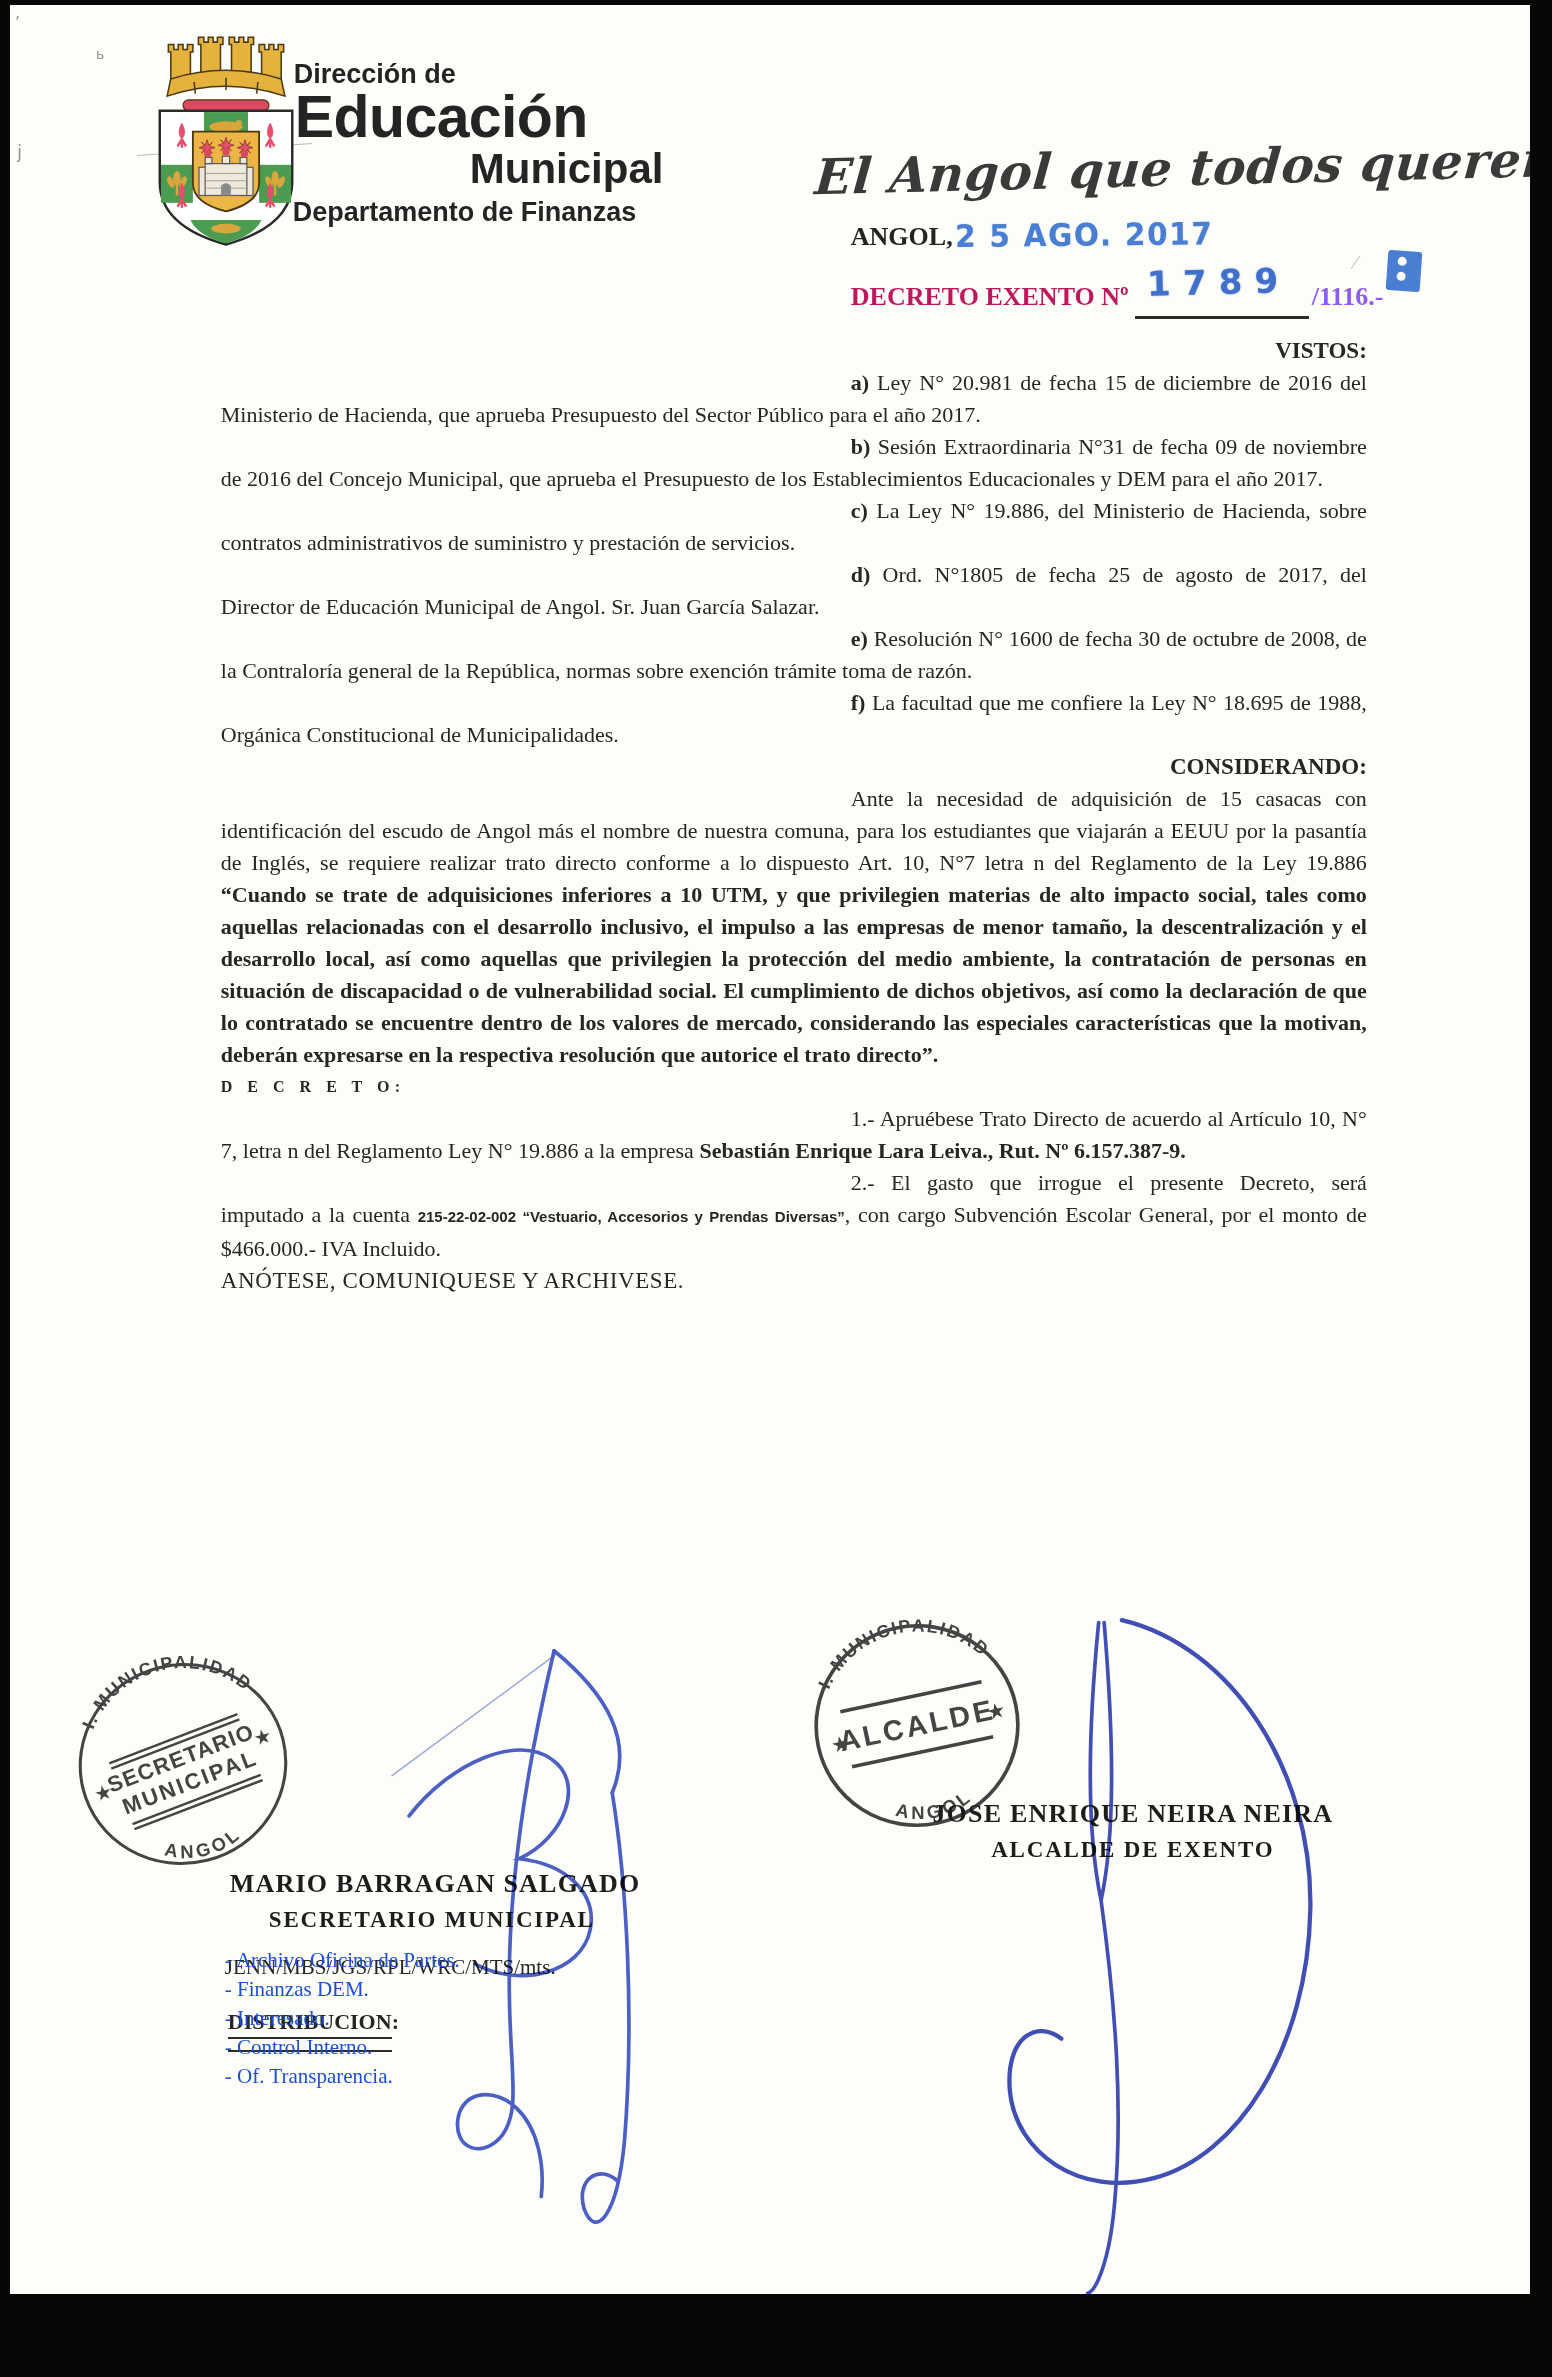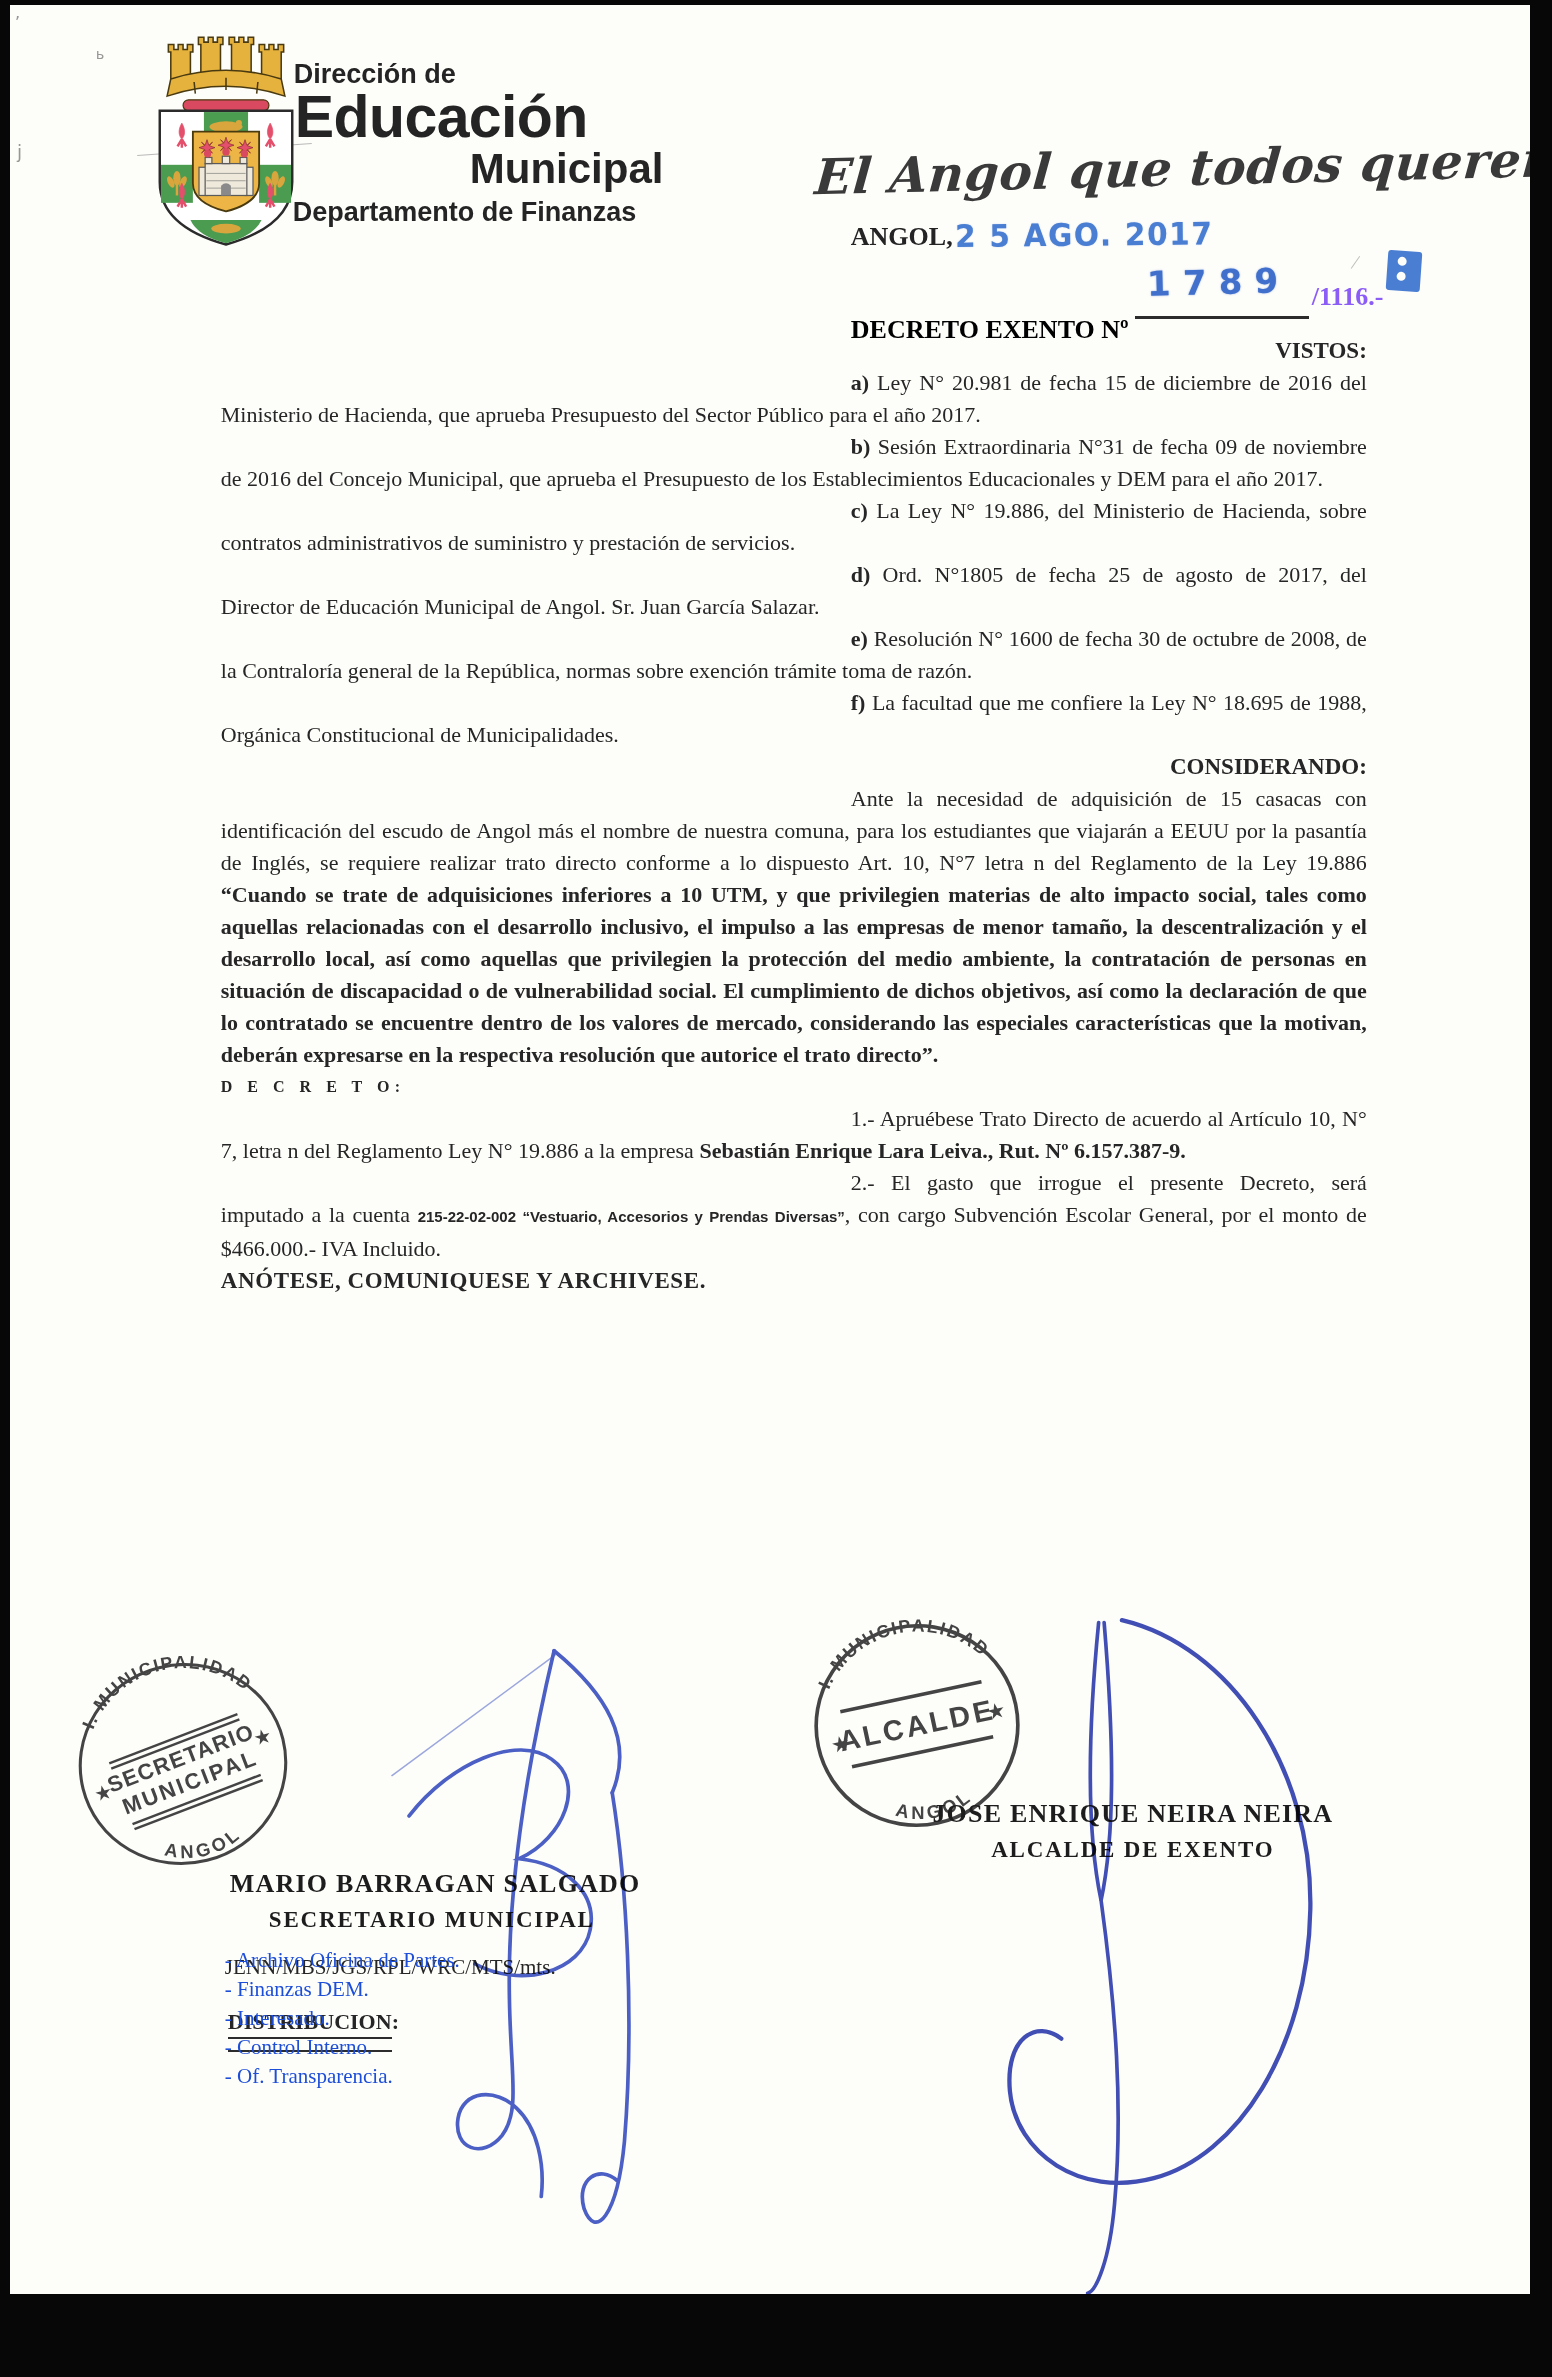--- a/index.html
+++ b/index.html
@@ -22,21 +22,21 @@
     font:italic 700 49px "DejaVu Serif",serif;color:#3a3a3a;
     transform:rotate(-1.4deg) skewX(-6deg);letter-spacing:0.6px;white-space:nowrap;
   }
   .city-label{position:absolute;left:841px;top:217px;font:700 26px "Liberation Serif",serif;color:#242424;}
   .date-stamp{
     position:absolute;left:945px;top:213px;
     font:700 31px "DejaVu Sans",sans-serif;color:#4a7ed2;
     letter-spacing:1.8px;transform:rotate(-.6deg) scaleX(.95);transform-origin:left top;
     text-shadow:0 0 1.2px rgba(74,126,210,.45);white-space:nowrap;
   }
-  .decree-label{position:absolute;left:841px;top:277px;font:700 26px "Liberation Serif",serif;color:#000000;white-space:nowrap;margin-top:33px;}
+  .decree-label{position:absolute;left:841px;top:277px;font:700 26px "Liberation Serif",serif;color:#be185d;white-space:nowrap;}
   .num-stamp{
     position:absolute;left:1137px;top:257px;
     font:700 34px "DejaVu Sans",sans-serif;color:#4070cc;letter-spacing:12.2px;
     transform:rotate(-1.5deg);text-shadow:0 0 1.8px rgba(64,112,204,.6);white-space:nowrap;
   }
   .num-underline{position:absolute;left:1125px;top:311px;width:174px;height:0;border-top:3.1px solid #2c2c2c;}
   .decree-suffix{position:absolute;left:1302px;top:277px;font:700 26px "Liberation Serif",serif;color:#8b5cf6;white-space:nowrap;}
   .ink-box{position:absolute;left:1377px;top:246px;width:34px;height:40px;background:#4a7ed2;border-radius:3.1px;transform:rotate(4deg);}
   .ink-box i{position:absolute;left:9.8px;width:9.2px;height:9.2px;border-radius:50%;background:#fdfdfa;display:block;}
   .ink-box i.d1{top:6.1px;} .ink-box i.d2{top:21px;}
@@ -48,21 +48,21 @@
   .doc-body{
     position:absolute;left:211px;top:330px;width:1146px;
     font-size:22px;line-height:32px;color:#262626;text-align:justify;
   }
   .doc-body p{margin:0;}
   p.lbl{font-weight:700;margin-left:630px;text-align:right;font-size:23px;}
   p.hang{text-indent:630px;}
   p.hang b{font-weight:700;}
   .decreto-lbl{font-weight:700;margin:37px 0 32px 638px;letter-spacing:5.5px;font-size:16px;text-align:left;}
   .gap-top{margin-top:29px;}
-  .anotese{margin-top:27px;margin-left:181px;font-weight:700;font-size:23px;text-align:left;letter-spacing:0.6px;}
+  .anotese{margin-top:27px;margin-left:181px;font-weight:400;font-size:23px;text-align:left;letter-spacing:0.6px;}
   .sansbold{font-family:"Liberation Sans",sans-serif;font-weight:700;font-size:15px;}
 
   
   .stampsvg{position:absolute;opacity:.88;}
   #stamp-left{left:59px;top:1645px;width:228px;height:228px;}
   #stamp-right{left:796px;top:1608px;width:222px;height:225px;}
   .stamp-text{font-family:"Liberation Sans",sans-serif;font-weight:700;fill:#2b2b2b;}
   .name-block{position:absolute;text-align:center;color:#1d1d1d;white-space:nowrap;}
   #name-left{left:220px;top:1864px;width:404px;}
   #name-right{left:921px;top:1794px;width:404px;}

